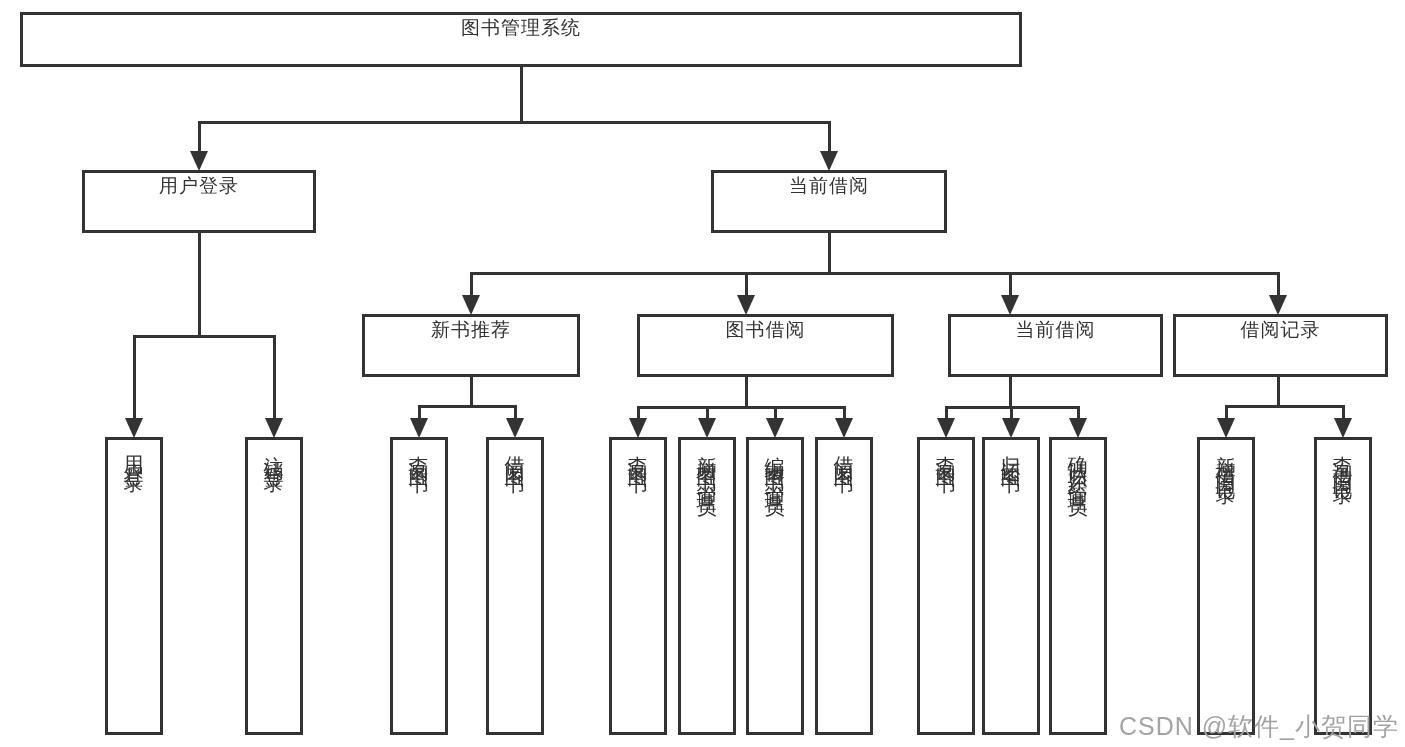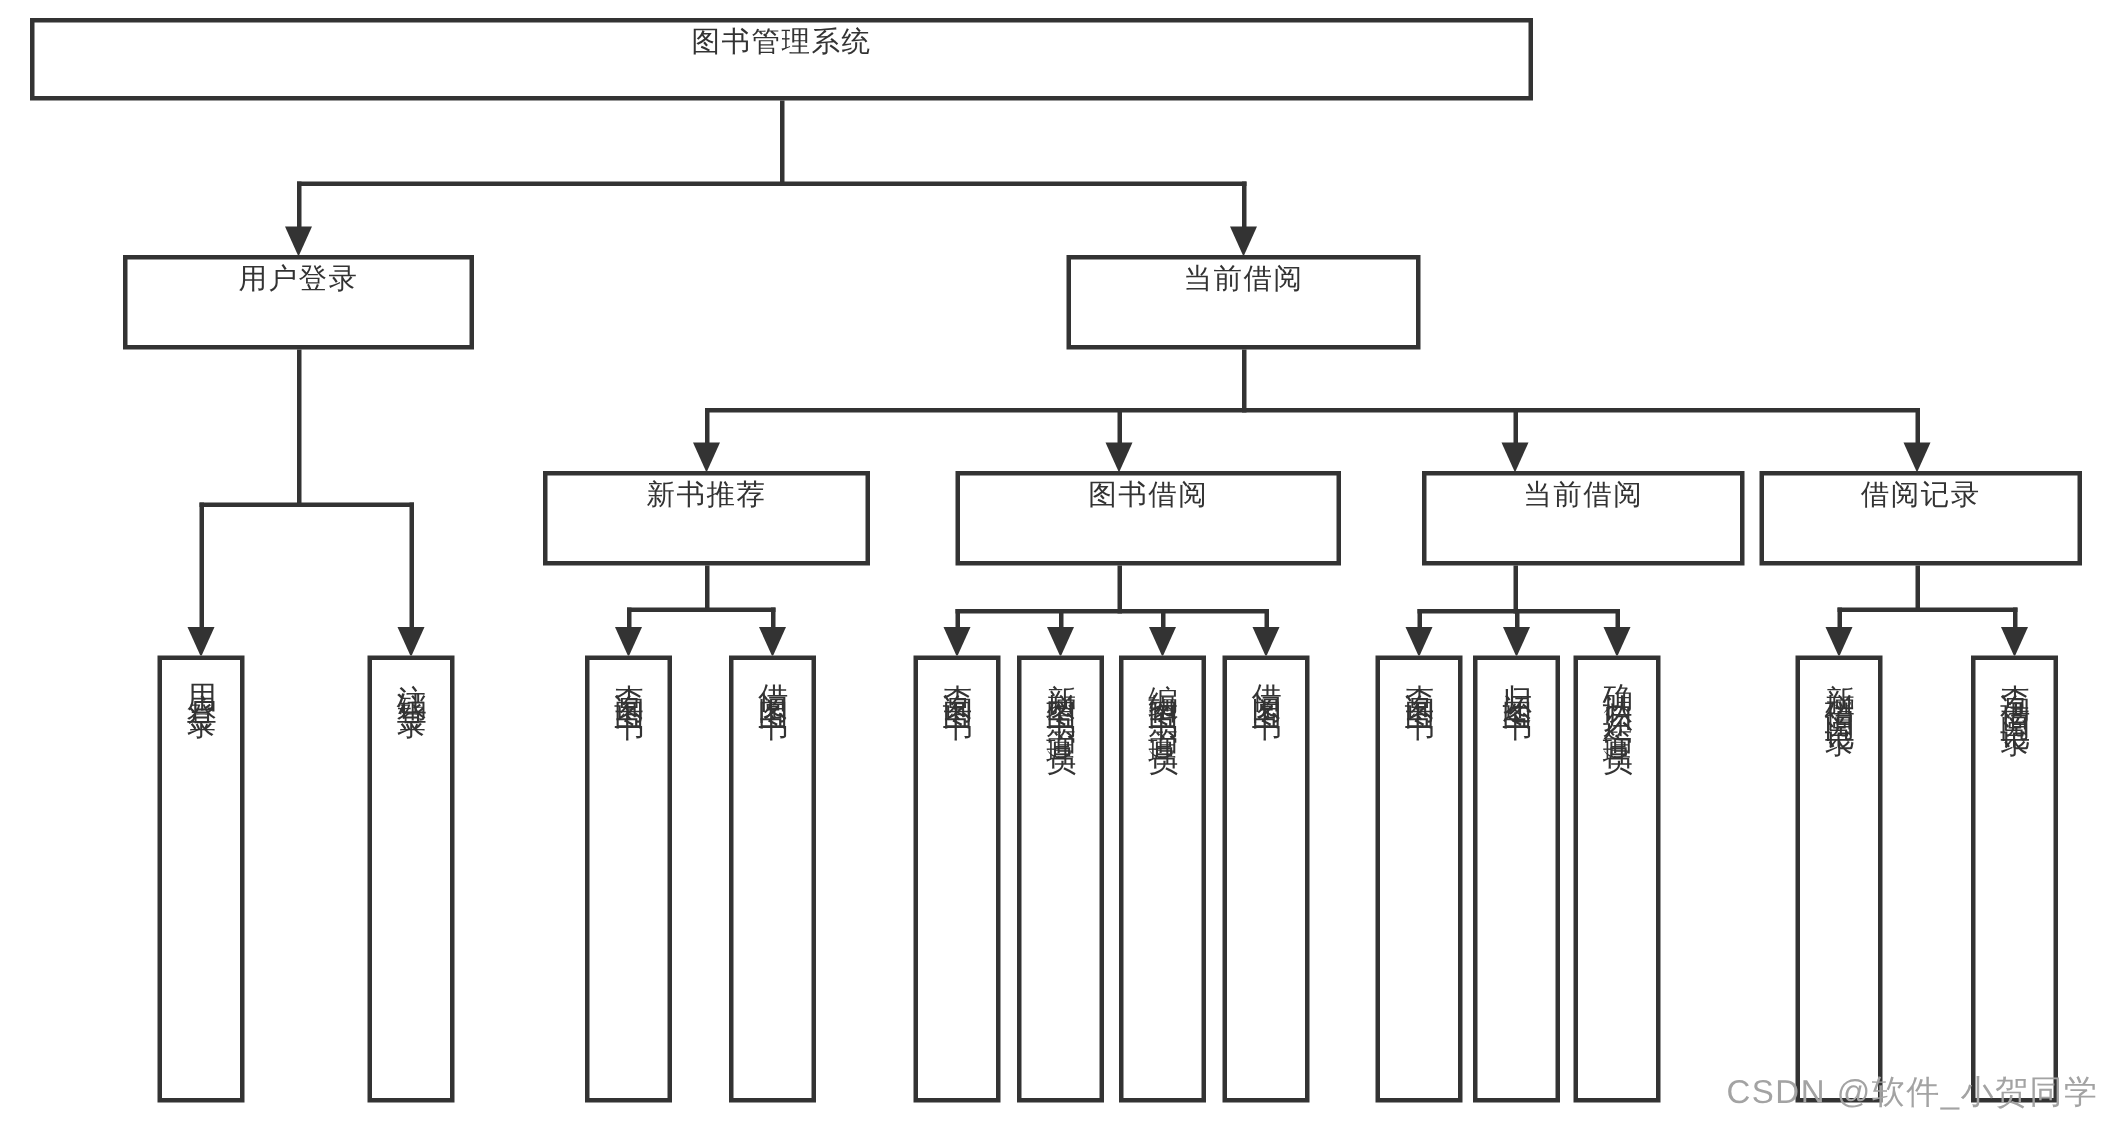--- a/index.html
+++ b/index.html
@@ -46,21 +46,21 @@
     position:absolute;
     width:0;height:0;
     border-left:9px solid transparent;
     border-right:9px solid transparent;
     border-top:20px solid var(--line);
     transform:translateX(-50%);
   }
   .watermark{
     position:absolute;
     right:6px;bottom:4px;
-    font-size:22px;
+    font-size:25px;
     color:var(--wm);
     letter-spacing:1px;
     white-space:nowrap;
   }
 </style>
 </head>
 <body>
 
 <div class="canvas">
 

